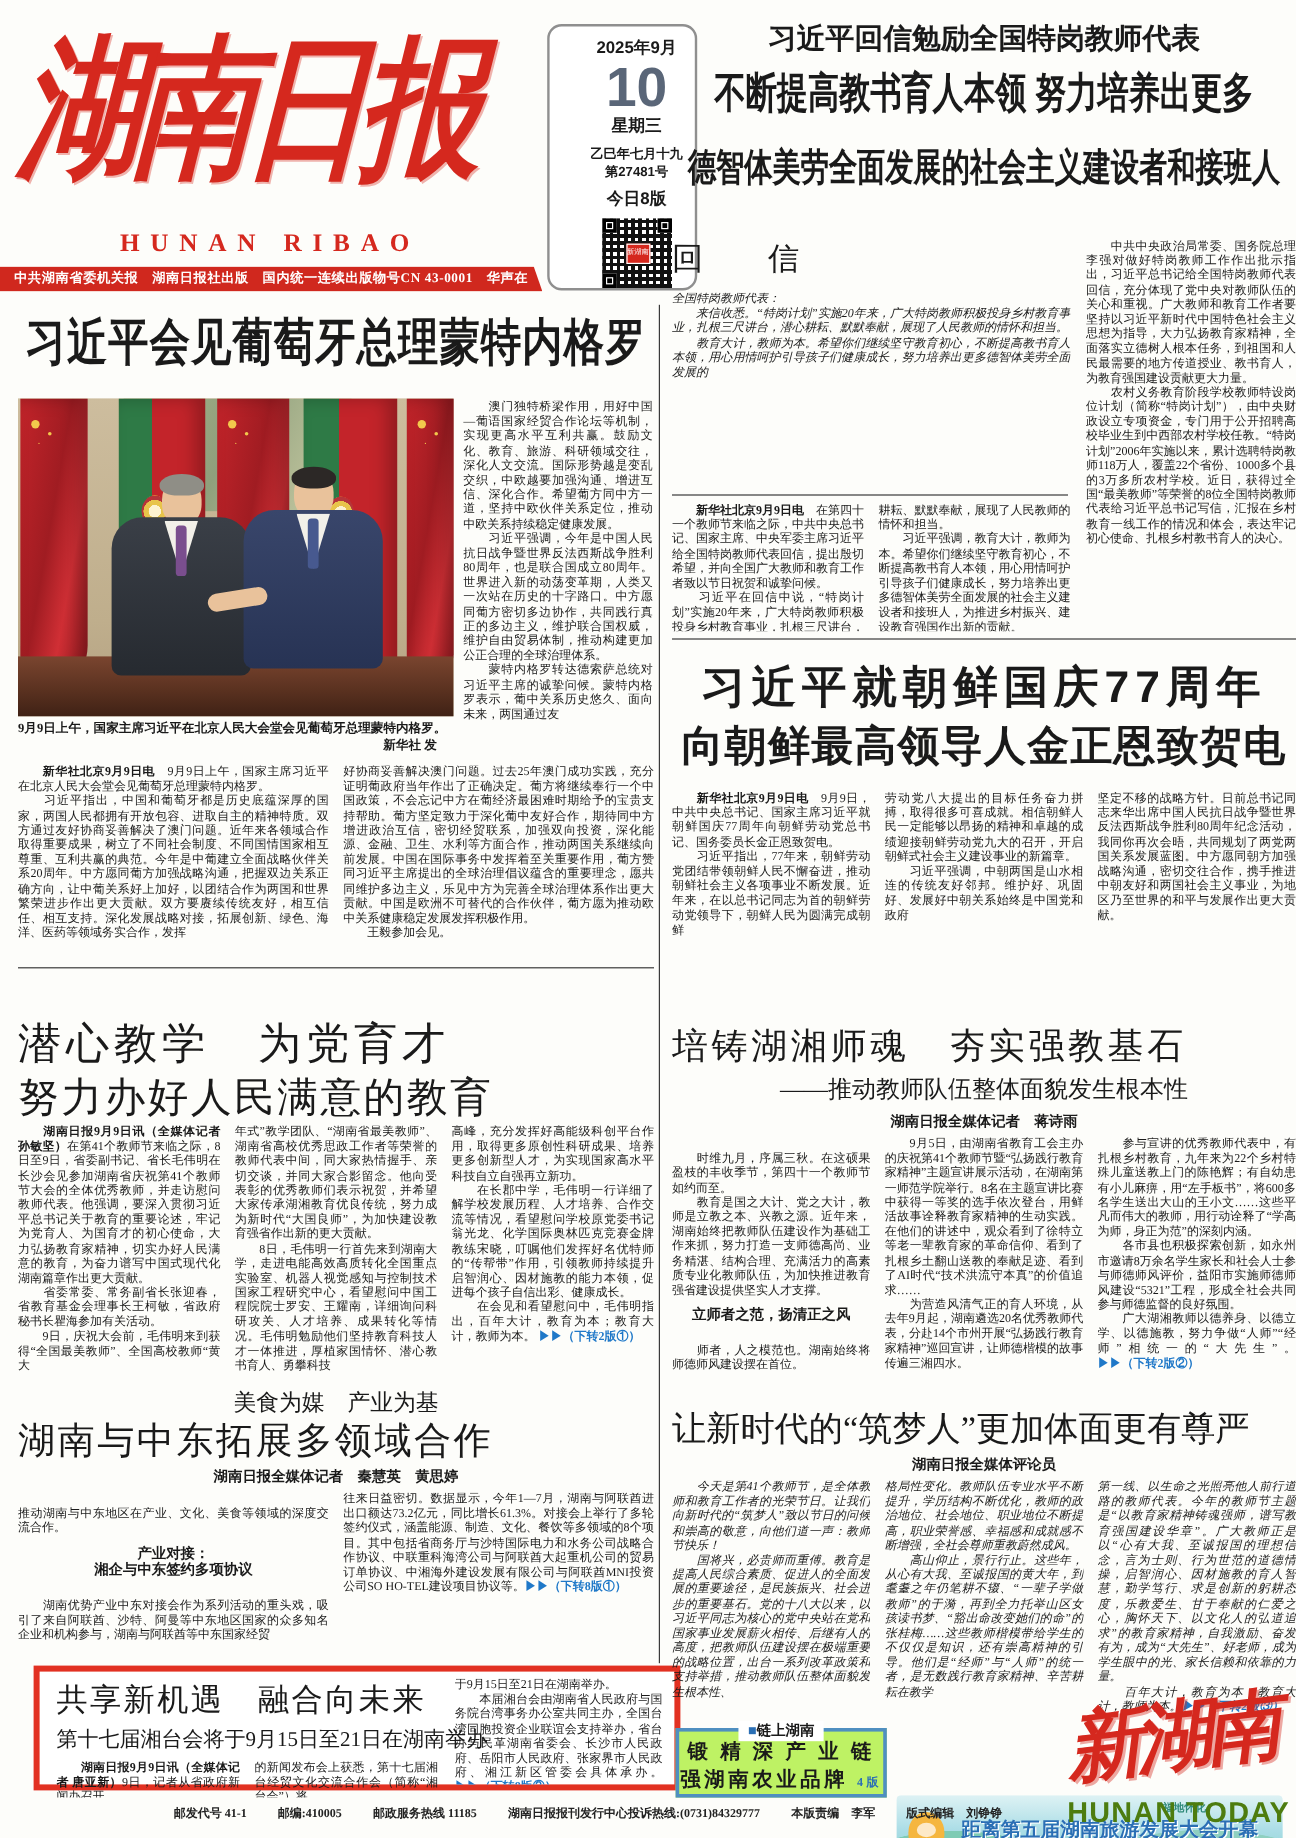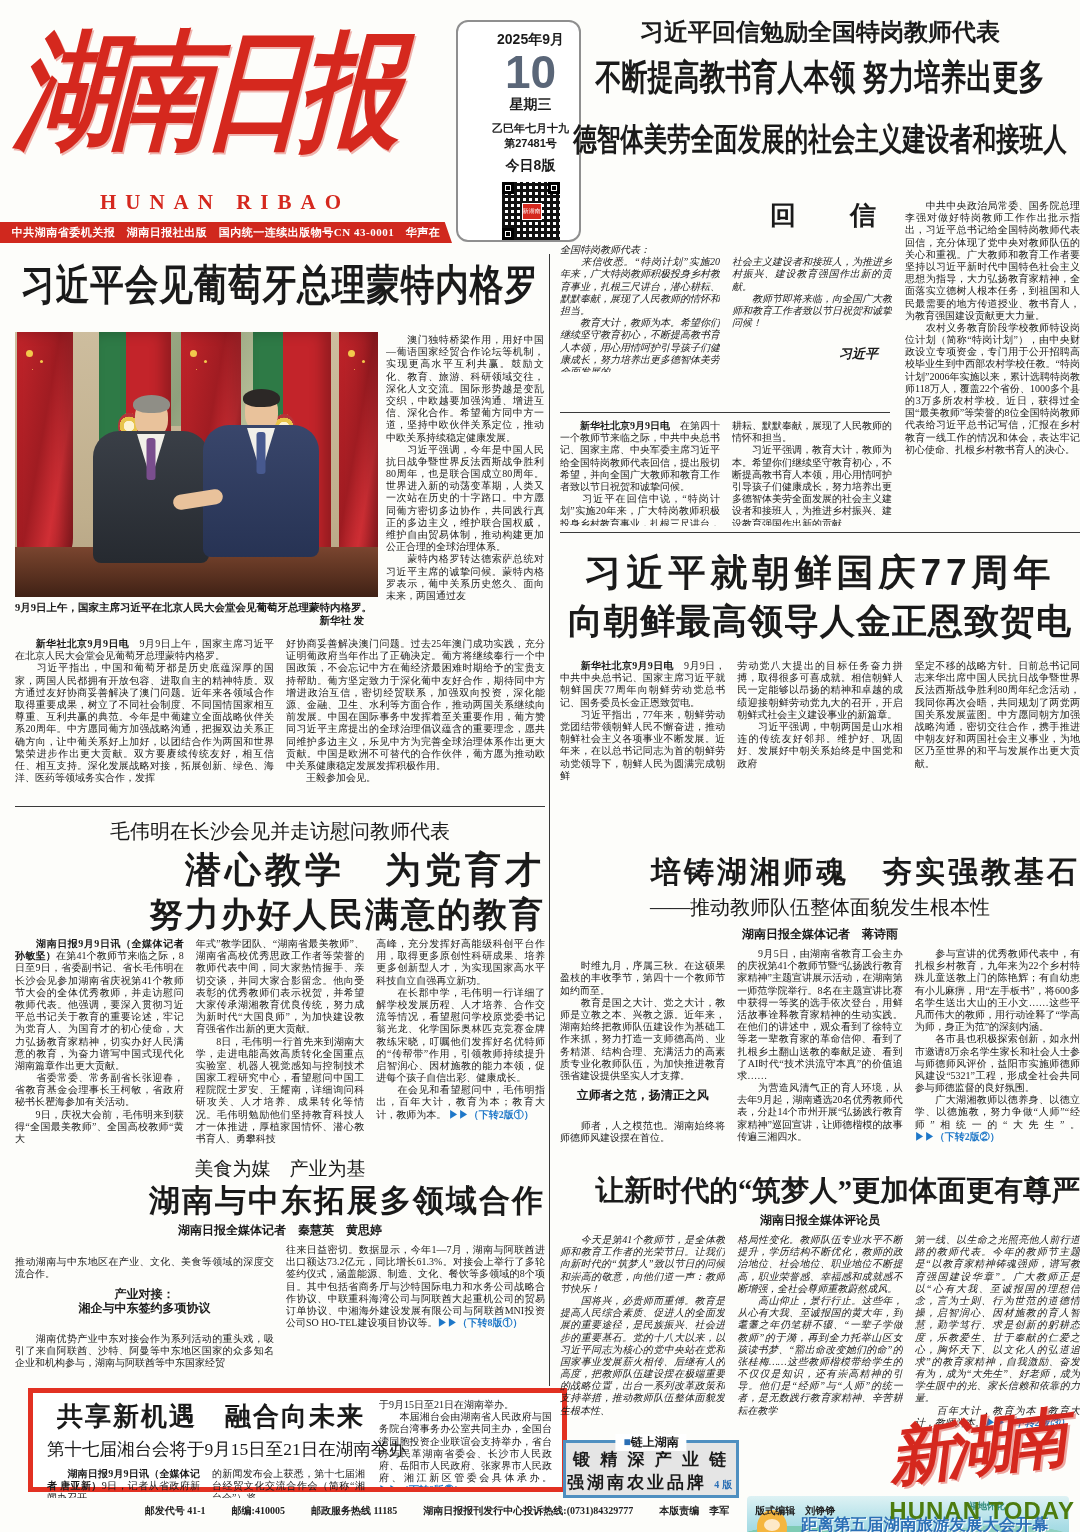--- a/index.html
+++ b/index.html
@@ -26,21 +26,21 @@
                  repeating-linear-gradient(90deg,#111 0 3px,#fff 3px 6px);}
   .qr .f{position:absolute;width:12px;height:12px;border:3px solid #000;background:#fff;box-sizing:border-box;}
   .qr .f i{display:block;width:4px;height:4px;background:#000;margin:1px;}
   .qr .badge{position:absolute;left:20px;top:21px;width:18px;height:15px;background:#d5281e;
              border:1px solid #fff;color:#fff;font-size:6px;line-height:15px;}
   
   .vrule{width:1px;background:#3a3a3a;}
   .hrule{height:1px;background:#3a3a3a;}
   
   .hl-sans{font-family:"Liberation Sans",sans-serif;font-weight:bold;text-align:center;white-space:nowrap;}
-  .hl-serif{font-family:"Liberation Serif",serif;font-weight:bold;text-align:right;white-space:nowrap;}
+  .hl-serif{font-family:"Liberation Serif",serif;font-weight:normal;text-align:left;white-space:nowrap;}
   .kicker{text-align:center;white-space:nowrap;}
   .byline{text-align:center;font-weight:bold;font-size:12px;}
   
   .cols{display:flex;gap:12px;}
   .col{flex:1;font-size:10px;line-height:1.22;text-align:justify;white-space:pre-line;overflow:hidden;}
   .flow{font-size:10px;line-height:1.22;text-align:justify;white-space:pre-line;overflow:hidden;}
   .dl{font-weight:bold;}
   .jump{color:#1f78c8;font-weight:bold;white-space:nowrap;}
   .kai{font-style:italic;}
   .innersub{font-weight:bold;font-size:12px;text-align:center;white-space:pre-line;margin:6px 0 5px;}
@@ -71,21 +71,21 @@
          background:#f2f0e9;clip-path:polygon(0 0,100% 0,50% 100%);}
   .tie{position:absolute;top:7px;left:50%;transform:translateX(-50%);width:9px;height:42px;border-radius:3px;}
   .tie.purple{background:#7a4e8e;}
   .tie.blue{background:#47598f;}
   .handshake{position:absolute;width:50px;height:15px;background:#e9c29b;border-radius:8px;transform:rotate(-9deg);}
   .caption{font-weight:bold;font-size:10.5px;line-height:1.25;}
   .credit{text-align:right;font-weight:bold;font-size:10.5px;padding-right:14px;}
   
   .redbox{border:5px solid #e23122;background:#fff;display:flex;box-sizing:border-box;padding:6px 10px 4px 14px;gap:14px;}
   
-  .lsbox{border:3px solid #4f8fc0;position:relative;text-align:center;background:#e5e5e5;}
+  .lsbox{border:3px solid #4f8fc0;position:relative;text-align:center;background:#bef264;}
   .lsbox .hdr{position:absolute;top:-9px;left:50%;transform:translateX(-50%);background:#fff;padding:0 8px;
               font-size:12px;font-weight:bold;white-space:nowrap;}
   .lsbox .hdr .sq{color:#2b6fb5;}
   .lsbox .l{font-size:17px;font-weight:bold;letter-spacing:3px;line-height:1.35;}
   .lsbox .pg{color:#2b6fb5;font-size:10px;font-weight:bold;}
   .banner{border-radius:4px;overflow:hidden;position:relative;
           background:radial-gradient(120px 40px at 15% 100%,#7ecbb4 0 60%,transparent 61%),
                      radial-gradient(160px 50px at 80% 105%,#8fd0c0 0 55%,transparent 56%),
                      linear-gradient(180deg,#def2f4,#aadde6 55%,#8fd3cf);}
   .banner .top{position:absolute;top:4px;right:64px;font-size:9px;font-weight:bold;color:#2f8a7a;}
@@ -136,29 +136,20 @@
 
   <div class="abs hl-sans" style="left:560px;top:16px;width:520px;font-size:24px;">习近平回信勉励全国特岗教师代表</div>
   <div class="abs hl-sans sY135" style="left:560px;top:54px;width:520px;font-size:26px;">不断提高教书育人本领  努力培养出更多</div>
   <div class="abs hl-sans sY135" style="left:560px;top:118px;width:520px;font-size:23.5px;">德智体美劳全面发展的社会主义建设者和接班人</div>
   <div class="abs hl-serif" style="left:560px;top:198px;width:330px;font-size:26px;letter-spacing:14px;">回　信</div>
 
   <div class="abs cols" style="left:560px;top:244px;width:332px;height:128px;">
     <div class="col kai">全国特岗教师代表：
 　　来信收悉。“特岗计划”实施20年来，广大特岗教师积极投身乡村教育事业，扎根三尺讲台，潜心耕耘、默默奉献，展现了人民教师的情怀和担当。
 　　教育大计，教师为本。希望你们继续坚守教育初心，不断提高教书育人本领，用心用情呵护引导孩子们健康成长，努力培养出更多德智体美劳全面发展的</div>
-    <div class="col kai">
-      <span>社会主义建设者和接班人，为推进乡村振兴、建设教育强国作出新的贡献。
-　　教师节即将来临，向全国广大教师和教育工作者致以节日祝贺和诚挚问候！</span>
-      <div class="sig">
-        <div class="nm">习近平</div>
-        
-        
-      </div>
-    </div>
   </div>
 
   <div class="abs hrule" style="left:560px;top:412px;width:330px;"></div>
 
   <div class="abs cols" style="left:560px;top:420px;width:332px;height:106px;">
     <div class="col"><b class="dl">　　新华社北京9月9日电</b><span>　在第四十一个教师节来临之际，中共中央总书记、国家主席、中央军委主席习近平给全国特岗教师代表回信，提出殷切希望，并向全国广大教师和教育工作者致以节日祝贺和诚挚问候。
 　　习近平在回信中说，“特岗计划”实施20年来，广大特岗教师积极投身乡村教育事业，扎根三尺讲台，潜心</span></div>
     <div class="col">耕耘、默默奉献，展现了人民教师的情怀和担当。
 　　习近平强调，教育大计，教师为本。希望你们继续坚守教育初心，不断提高教书育人本领，用心用情呵护引导孩子们健康成长，努力培养出更多德智体美劳全面发展的社会主义建设者和接班人，为推进乡村振兴、建设教育强国作出新的贡献。</div>
   </div>
@@ -216,21 +207,20 @@
   <div class="abs hl-sans" style="left:560px;top:548px;width:520px;font-size:37px;letter-spacing:5px;">习近平就朝鲜国庆77周年</div>
   <div class="abs hl-sans" style="left:560px;top:598px;width:520px;font-size:35px;letter-spacing:1px;">向朝鲜最高领导人金正恩致贺电</div>
   <div class="abs cols" style="left:560px;top:660px;width:520px;height:152px;">
     <div class="col"><b class="dl">　　新华社北京9月9日电</b><span>　9月9日，中共中央总书记、国家主席习近平就朝鲜国庆77周年向朝鲜劳动党总书记、国务委员长金正恩致贺电。
 　　习近平指出，77年来，朝鲜劳动党团结带领朝鲜人民不懈奋进，推动朝鲜社会主义各项事业不断发展。近年来，在以总书记同志为首的朝鲜劳动党领导下，朝鲜人民为圆满完成朝鲜</span></div>
     <div class="col">劳动党八大提出的目标任务奋力拼搏，取得很多可喜成就。相信朝鲜人民一定能够以昂扬的精神和卓越的成绩迎接朝鲜劳动党九大的召开，开启朝鲜式社会主义建设事业的新篇章。
 　　习近平强调，中朝两国是山水相连的传统友好邻邦。维护好、巩固好、发展好中朝关系始终是中国党和政府</div>
     <div class="col">坚定不移的战略方针。日前总书记同志来华出席中国人民抗日战争暨世界反法西斯战争胜利80周年纪念活动，我同你再次会晤，共同规划了两党两国关系发展蓝图。中方愿同朝方加强战略沟通，密切交往合作，携手推进中朝友好和两国社会主义事业，为地区乃至世界的和平与发展作出更大贡献。</div>
   </div>
 
-  <div class="abs kicker" style="left:15px;top:818px;width:530px;font-size:20px;font-family:'Liberation Sans',sans-serif;">毛伟明在长沙会见并走访慰问教师代表</div>
   <div class="abs hl-serif" style="left:15px;top:892px;width:530px;font-size:34px;letter-spacing:2px;">努力办好人民满意的教育</div>
   <div class="abs hl-serif" style="left:15px;top:846px;width:530px;font-size:36px;letter-spacing:4px;">潜心教学　为党育才</div>
   <div class="abs cols" style="left:15px;top:938px;width:530px;height:216px;">
     <div class="col"><b class="dl">　　湖南日报9月9日讯（全媒体记者 孙敏坚）</b><span>在第41个教师节来临之际，8日至9日，省委副书记、省长毛伟明在长沙会见参加湖南省庆祝第41个教师节大会的全体优秀教师，并走访慰问教师代表。他强调，要深入贯彻习近平总书记关于教育的重要论述，牢记为党育人、为国育才的初心使命，大力弘扬教育家精神，切实办好人民满意的教育，为奋力谱写中国式现代化湖南篇章作出更大贡献。
 　　省委常委、常务副省长张迎春，省教育基金会理事长王柯敏，省政府秘书长瞿海参加有关活动。
 　　9日，庆祝大会前，毛伟明来到获得“全国最美教师”、全国高校教师“黄大</span></div>
     <div class="col">年式”教学团队、“湖南省最美教师”、湖南省高校优秀思政工作者等荣誉的教师代表中间，同大家热情握手、亲切交谈，并同大家合影留念。他向受表彰的优秀教师们表示祝贺，并希望大家传承湖湘教育优良传统，努力成为新时代“大国良师”，为加快建设教育强省作出新的更大贡献。
 　　8日，毛伟明一行首先来到湖南大学，走进电能高效高质转化全国重点实验室、机器人视觉感知与控制技术国家工程研究中心，看望慰问中国工程院院士罗安、王耀南，详细询问科研攻关、人才培养、成果转化等情况。毛伟明勉励他们坚持教育科技人才一体推进，厚植家国情怀、潜心教书育人、勇攀科技</div>
     <div class="col"><span>高峰，充分发挥好高能级科创平台作用，取得更多原创性科研成果、培养更多创新型人才，为实现国家高水平科技自立自强再立新功。
 　　在长郡中学，毛伟明一行详细了解学校发展历程、人才培养、合作交流等情况，看望慰问学校原党委书记翁光龙、化学国际奥林匹克竞赛金牌教练宋晓，叮嘱他们发挥好名优特师的“传帮带”作用，引领教师持续提升启智润心、因材施教的能力本领，促进每个孩子自信出彩、健康成长。

